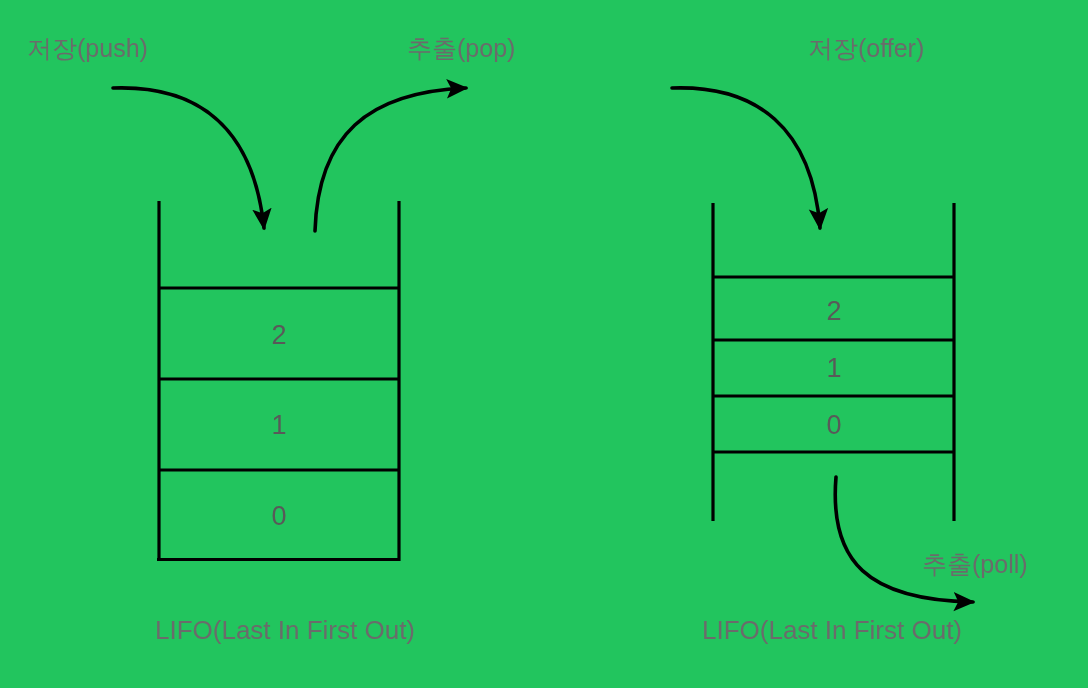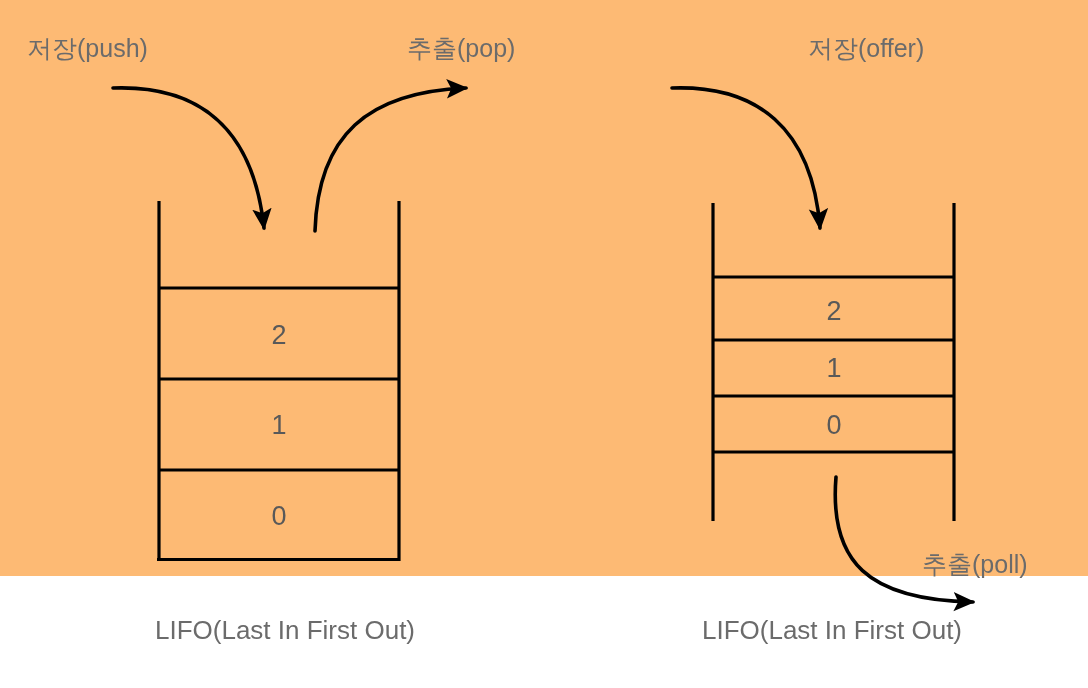--- a/index.html
+++ b/index.html
@@ -10,22 +10,22 @@
   }
   body {
     width: 1088px;
     height: 688px;
     font-family: "Liberation Sans", "DejaVu Sans", sans-serif;
     overflow: hidden;
   }
   #diagram-root {
     position: relative;
     width: 1088px;
-    height: 576px;
-    background: #fdba74;
+    height: 688px;
+    background: #22c55e;
   }
   #diagram-svg {
     position: absolute;
     left: 0;
     top: 0;
     width: 1088px;
     height: 688px;
     display: block;
   }
   .lbl {

